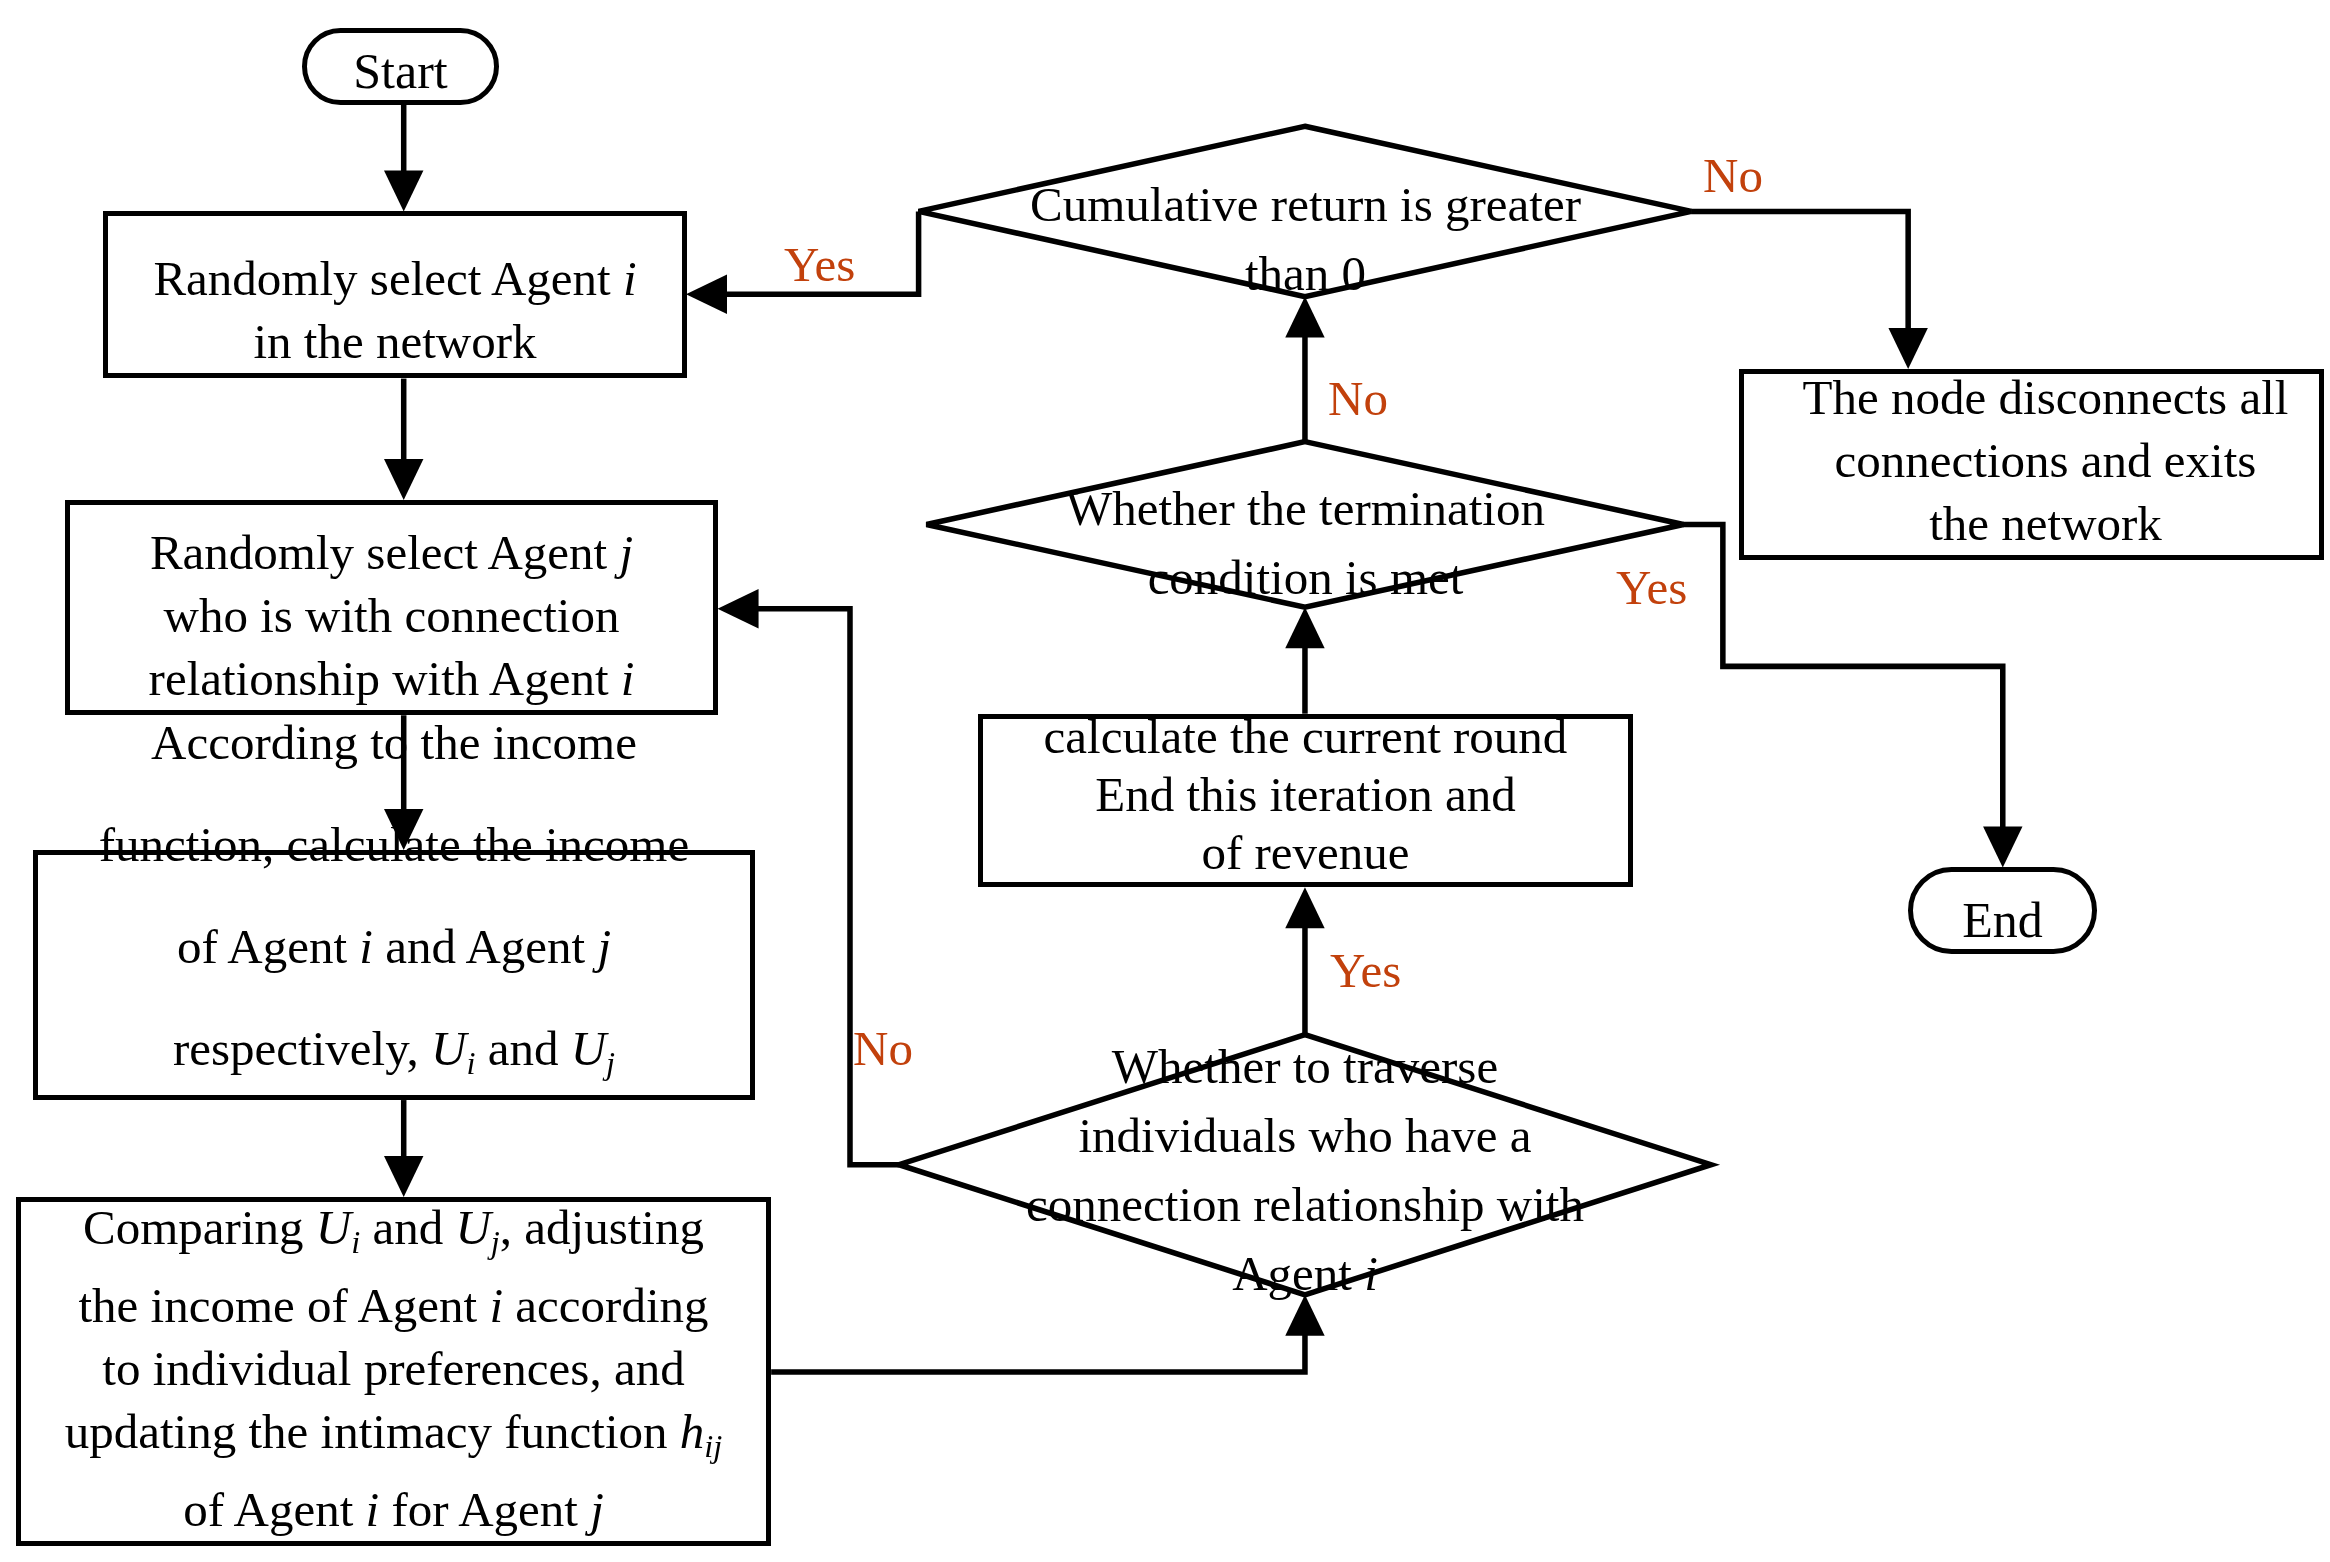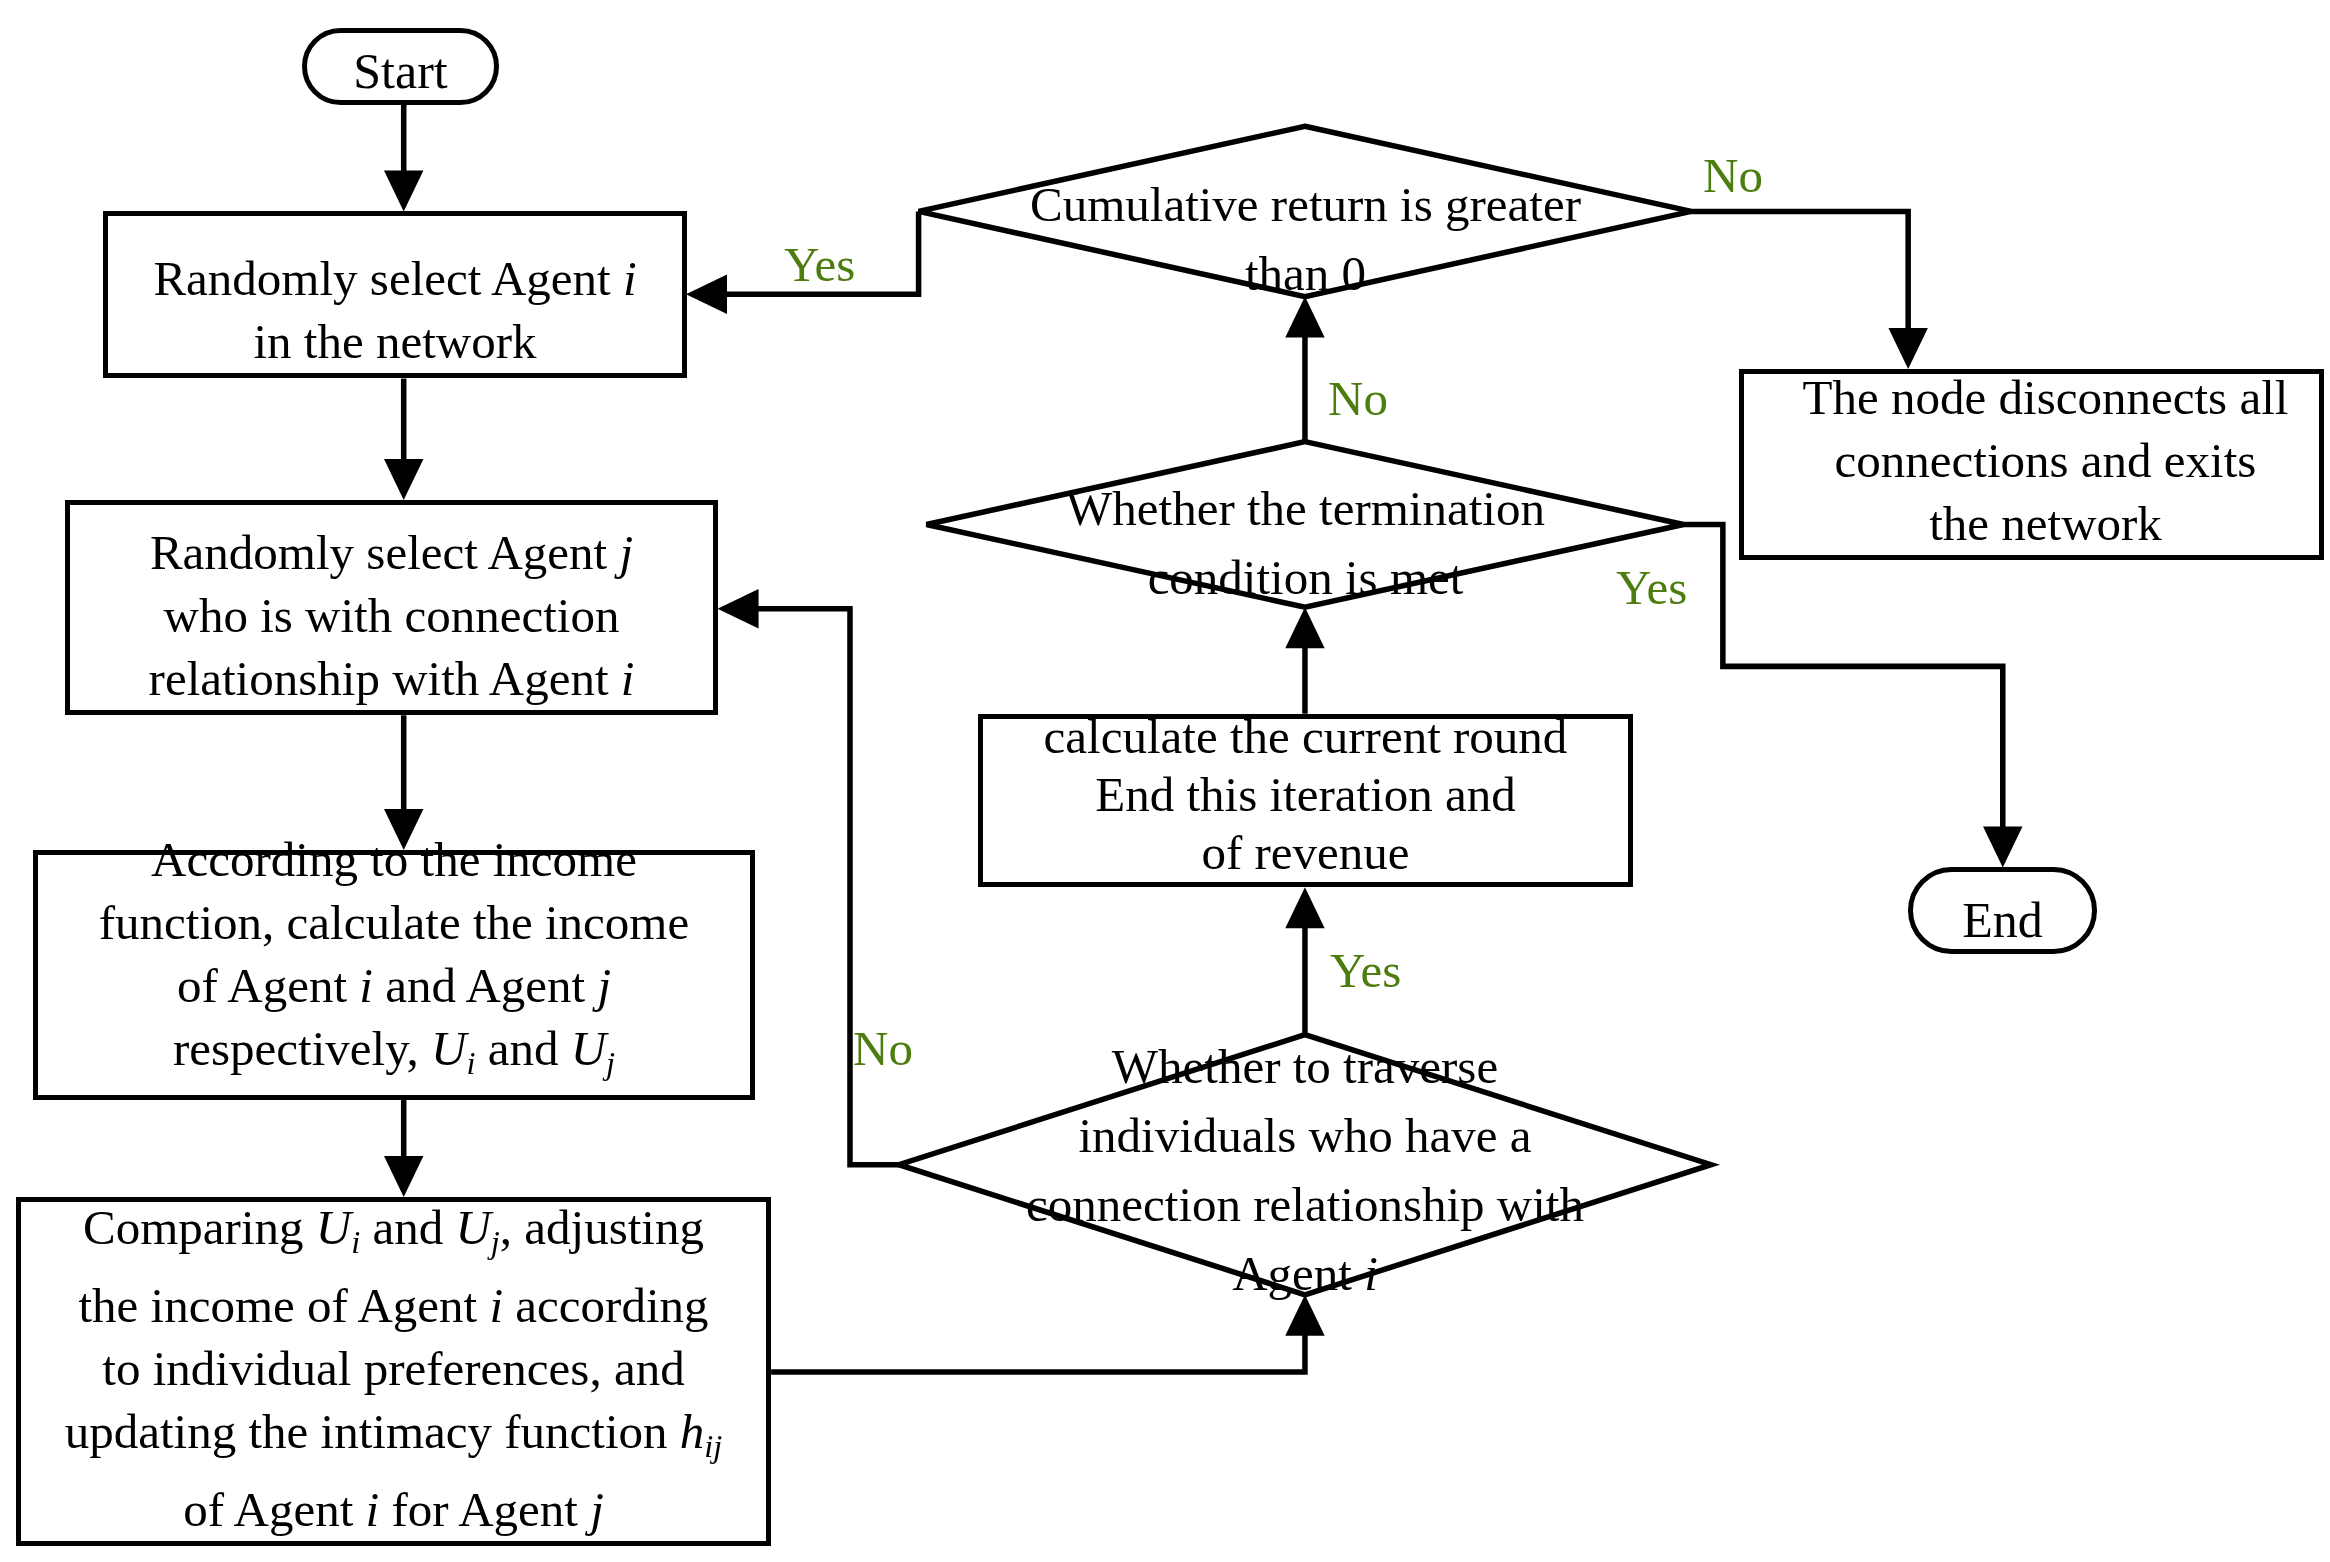--- a/index.html
+++ b/index.html
@@ -19,21 +19,21 @@
   }
   .rect{border:5.5px solid #000;background:#fff;box-sizing:border-box;}
   .oval{border:5.5px solid #000;background:#fff;box-sizing:border-box;border-radius:55px;font-size:50px;}
   .dtext{
     position:absolute;
     display:flex;flex-direction:column;align-items:center;justify-content:center;
     text-align:center;font-size:49px;color:#000;gap:6px;
   }
   .tline{white-space:nowrap;line-height:63px;}
   .compact .tline{line-height:58px;}
-  .edge-label{position:absolute;font-size:49px;line-height:63px;white-space:nowrap;color:#4d7c0f;}
+  .edge-label{position:absolute;font-size:49px;line-height:63px;white-space:nowrap;color:#c2410c;}
   .it{font-style:italic;}
   .sub{font-size:0.66em;vertical-align:-0.28em;}
 </style>
 </head>
 <body>
 
 <div class="canvas">
 
   <svg class="layer" width="2330" height="1563" viewBox="0 0 2955 1982">
 
@@ -82,21 +82,21 @@
       <div class="tline"><span>Randomly select Agent </span><span class="it">i</span></div>
       <div class="tline"><span>in the network</span></div>
     </div>
 
   <div class="node rect" style="left:65px;top:500px;width:653px;height:215px;">
       <div class="tline"><span>Randomly select Agent </span><span class="it">j</span></div>
       <div class="tline"><span>who is with connection</span></div>
       <div class="tline"><span>relationship with Agent </span><span class="it">i</span></div>
     </div>
 
-  <div class="node rect" style="left:33px;top:850px;width:722px;height:250px;">
+  <div class="node rect" style="left:33px;top:850px;width:722px;height:250px;gap:39px;">
       <div class="tline"><span>According to the income</span></div>
       <div class="tline"><span>function, calculate the income</span></div>
       <div class="tline"><span>of Agent </span><span class="it">i</span><span> and Agent </span><span class="it">j</span></div>
       <div class="tline"><span>respectively, </span><span class="it">U</span><span class="it sub">i</span><span> and </span><span class="it">U</span><span class="it sub">j</span></div>
     </div>
 
   <div class="node rect" style="left:16px;top:1197px;width:755px;height:349px;">
       <div class="tline"><span>Comparing </span><span class="it">U</span><span class="it sub">i</span><span> and </span><span class="it">U</span><span class="it sub">j</span><span>, adjusting</span></div>
       <div class="tline"><span>the income of Agent </span><span class="it">i</span><span> according</span></div>
       <div class="tline"><span>to individual preferences, and</span></div>

